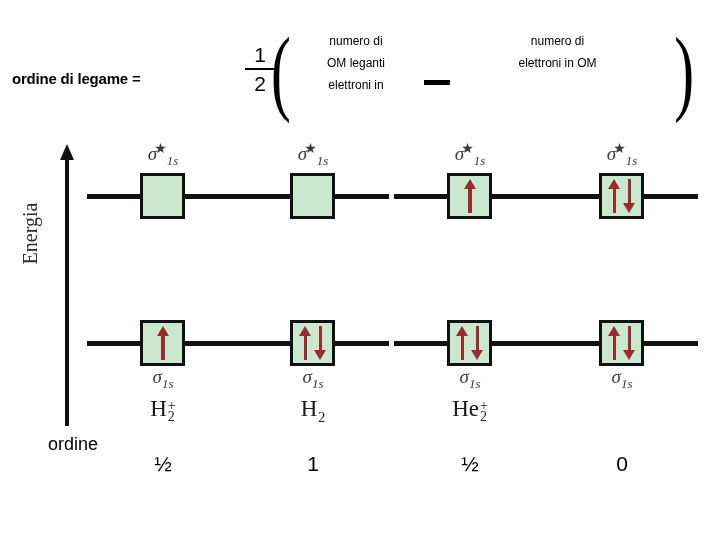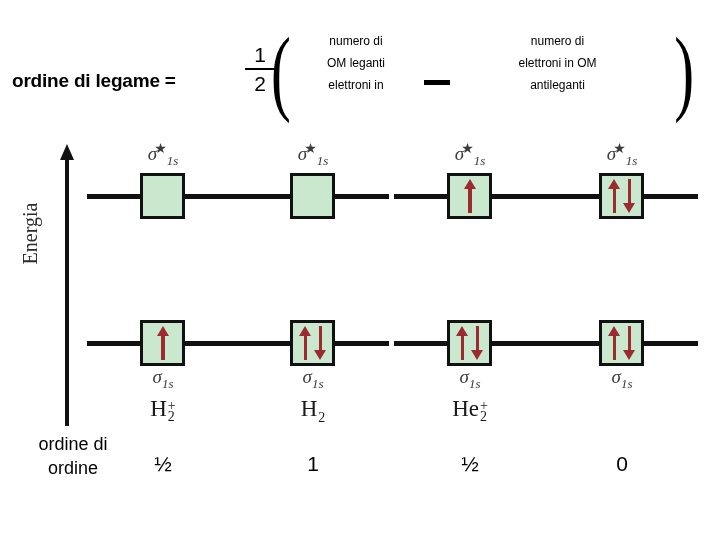--- a/index.html
+++ b/index.html
@@ -22,21 +22,21 @@
     position: absolute;
     left: 0;
     top: 22px;
     width: 720px;
     height: 96px;
   }
   #formula-label {
     position: absolute;
     left: 12px;
     top: 48px;
-    font-size: 19px;
+    font-size: 15px;
     font-weight: bold;
     letter-spacing: -0.2px;
     white-space: nowrap;
   }
   #fraction {
     position: absolute;
     left: 245px;
     top: 22px;
     width: 30px;
     text-align: center;
@@ -258,21 +258,20 @@
       <div>numero di</div>
       <div>OM leganti</div>
       <div>elettroni in</div>
     </div>
 
     <div id="minus-sign"></div>
 
     <div id="numer-right" class="numer-block">
       <div>numero di</div>
       <div>elettroni in OM</div>
-      <div>antileganti</div>
     </div>
 
     <div id="paren-close" class="paren">)</div>
   </div>
 
   <div id="energy-axis">
     <div class="head"></div>
     <div class="shaft"></div>
   </div>
   <div id="energy-label">Energia</div>
@@ -389,17 +388,16 @@
               <div class="stem"></div>
             </div>
           </div>
         </div>
       </div>
       <div class="orb-label" style="top: 366px;"><span class="sigma">σ</span><span class="sub">1s</span></div>
       <div class="bond-order-value">0</div>
     </div>
 
   <div id="bond-order-label">
-    <div>ordine  di</div>
     <div>ordine</div>
   </div>
 
 </div>
 
 </body></html>

